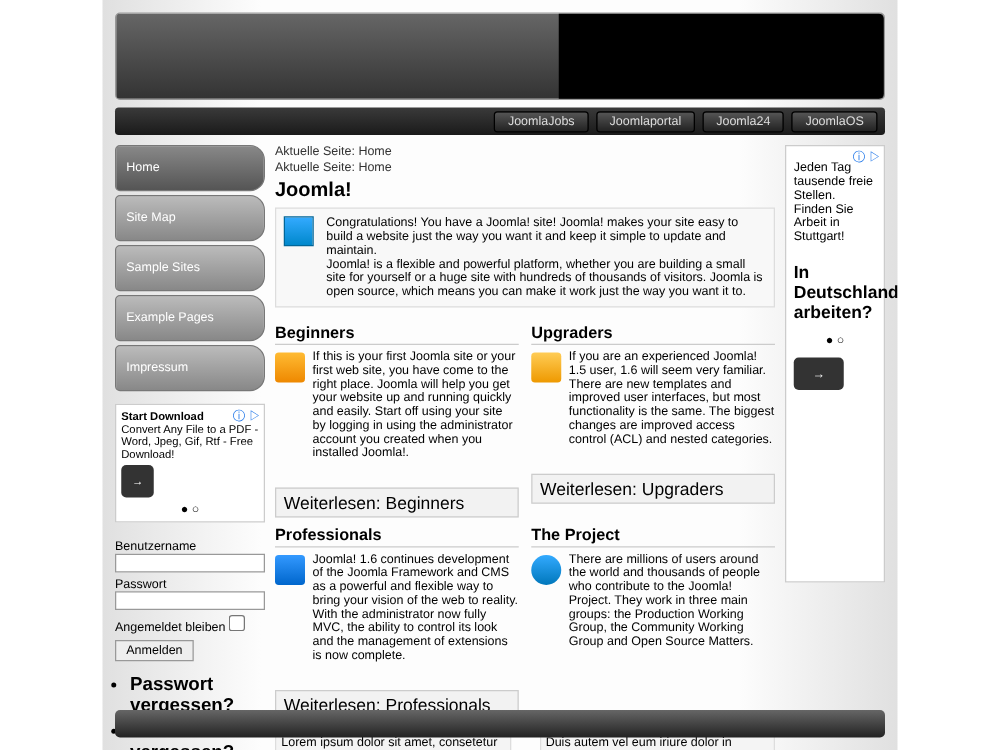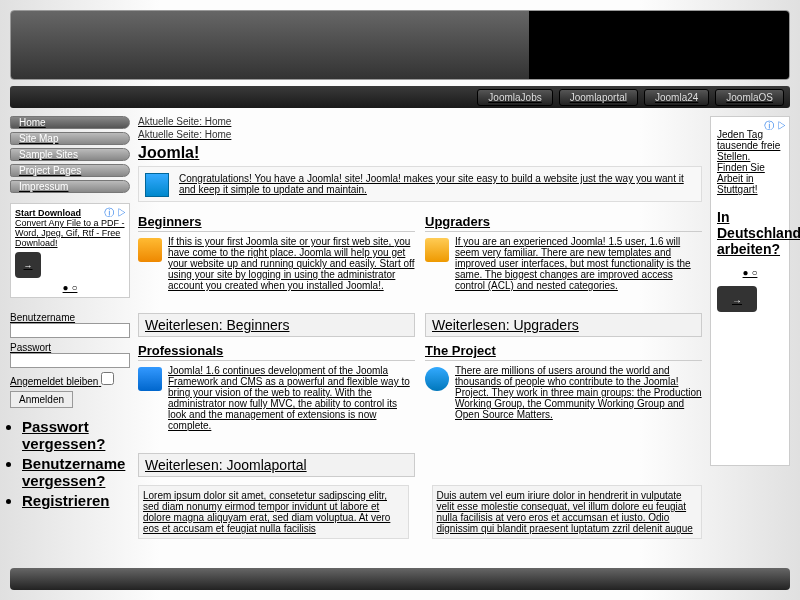--- a/index.html
+++ b/index.html
@@ -1,25 +1,25 @@
 <!DOCTYPE html>
 <html><head>
 <meta charset="utf-8">
 <style>
 * { margin: 0; padding: 0; box-sizing: border-box; }
 body { font-family: Arial, sans-serif; font-size: 11px; background: #fff; }
-.wrapper { width: 800px; height: 600px; margin: 0 auto; background: linear-gradient(to right, #e0e0e0, #fdfdfd 20%, #fdfdfd 80%, #e0e0e0); position: relative; overflow: hidden; text-decoration: underline; }
+.wrapper { width: 636px; height: 600px; margin: 0 auto; background: linear-gradient(to right, #e0e0e0, #fdfdfd 20%, #fdfdfd 80%, #e0e0e0); position: relative; overflow: hidden; }
 .header { height: 70px; background: linear-gradient(to bottom, #666, #333); border: 1px solid #999; margin: 10px 10px 0 10px; border-radius: 4px; display: flex; }
 .header-left { flex: 1; }
 .header-right { width: 260px; background: #000; border-top-right-radius: 4px; border-bottom-right-radius: 4px; }
 .topnav { background: linear-gradient(to bottom, #3a3a3a, #1a1a1a); height: 22px; margin: 6px 10px 0 10px; border-radius: 3px; display: flex; justify-content: flex-end; align-items: center; padding: 0 6px; gap: 6px; }
 .topnav-item { background: linear-gradient(to bottom, #555, #222); color: #ddd; padding: 2px 10px; border-radius: 3px; font-size: 10px; cursor: pointer; border: 1px solid #000; }
 .main { display: flex; padding: 8px 10px; gap: 8px; }
 .sidebar { width: 120px; flex-shrink: 0; }
-.menu-item { background: linear-gradient(to bottom, #bbb, #888); color: #fff; padding: 0 8px; margin-bottom: 3px; border-radius: 4px 12px 12px 4px; font-size: 10px; cursor: pointer; border: 1px solid #777; }
+.menu-item { background: linear-gradient(to bottom, #bbb, #888); color: #fff; padding: 12px 8px; margin-bottom: 3px; border-radius: 4px 12px 12px 4px; font-size: 10px; cursor: pointer; border: 1px solid #777; }
 .menu-item.active { background: linear-gradient(to bottom, #888, #555); }
 .ad-small { border: 1px solid #ccc; background: #fff; padding: 4px; margin-top: 10px; font-size: 9px; position: relative; }
 .ad-small .ad-info { position: absolute; top: 2px; right: 2px; color: #1a73e8; font-size: 10px; }
 .ad-small .arrow-btn { width: 26px; height: 26px; background: #333; border-radius: 4px; margin-top: 4px; display: flex; align-items: center; justify-content: center; color: #fff; cursor: pointer; }
 .dots { text-align: center; margin-top: 4px; font-size: 10px; }
 .login { margin-top: 14px; font-size: 10px; }
 .login label { display: block; margin-top: 4px; }
 .login input[type=text], .login input[type=password] { width: 100%; border: 1px solid #999; padding: 1px; font-size: 10px; }
 .login .submit { margin-top: 4px; padding: 2px 8px; font-size: 10px; border: 1px solid #999; background: #eee; cursor: pointer; }
 .links { margin-top: 10px; font-size: 15px; }
@@ -60,21 +60,21 @@
     <div class="topnav-item">Joomlaportal</div>
     <div class="topnav-item">Joomla24</div>
     <div class="topnav-item">JoomlaOS</div>
   </div>
 
   <div class="main">
     <div class="sidebar">
       <div class="menu-item active">Home</div>
       <div class="menu-item">Site Map</div>
       <div class="menu-item">Sample Sites</div>
-      <div class="menu-item">Project Pages</div>
+      <div class="menu-item">Example Pages</div>
       <div class="menu-item">Impressum</div>
 
       <div class="ad-small">
         <span class="ad-info">ⓘ ▷</span>
         <b>Start Download</b><br>
         <span>Convert Any File to a PDF - Word, Jpeg, Gif, Rtf - Free Download!</span>
         <div class="arrow-btn">→</div>
         <div class="dots">● ○</div>
       </div>
 
@@ -94,20 +94,21 @@
       </ul>
     </div>
 
     <div class="content">
       <div class="breadcrumb">Aktuelle Seite: Home</div>
       <div class="breadcrumb">Aktuelle Seite: Home</div>
       <h1>Joomla!</h1>
       <div class="intro">
         <div class="intro-icon"></div>
         <span>Congratulations! You have a Joomla! site! Joomla! makes your site easy to build a website just the way you want it and keep it simple to update and maintain.</span><br>
+        <span>Joomla! is a flexible and powerful platform, whether you are building a small site for yourself or a huge site with hundreds of thousands of visitors. Joomla is open source, which means you can make it work just the way you want it to.</span>
       </div>
 
       <div class="row">
         <div class="col">
           <h2>Beginners</h2>
           <div class="article">
             <div class="article-icon icon-person"></div>
             <span>If this is your first Joomla site or your first web site, you have come to the right place. Joomla will help you get your website up and running quickly and easily.
 Start off using your site by logging in using the administrator account you created when you installed Joomla!.</span>
           </div>
@@ -123,21 +124,21 @@
         </div>
       </div>
 
       <div class="row">
         <div class="col">
           <h2>Professionals</h2>
           <div class="article">
             <div class="article-icon icon-file"></div>
             <span>Joomla! 1.6 continues development of the Joomla Framework and CMS as a powerful and flexible way to bring your vision of the web to reality. With the administrator now fully MVC, the ability to control its look and the management of extensions is now complete.</span>
           </div>
-          <div class="readmore">Weiterlesen: Joomlaportal</div>
+          <div class="readmore">Weiterlesen: Professionals</div>
         </div>
         <div class="col">
           <h2>The Project</h2>
           <div class="article">
             <div class="article-icon icon-globe"></div>
             <span>There are millions of users around the world and thousands of people who contribute to the Joomla! Project. They work in three main groups: the Production Working Group,  the Community Working Group and Open Source Matters.</span>
           </div>
         </div>
       </div>
 

